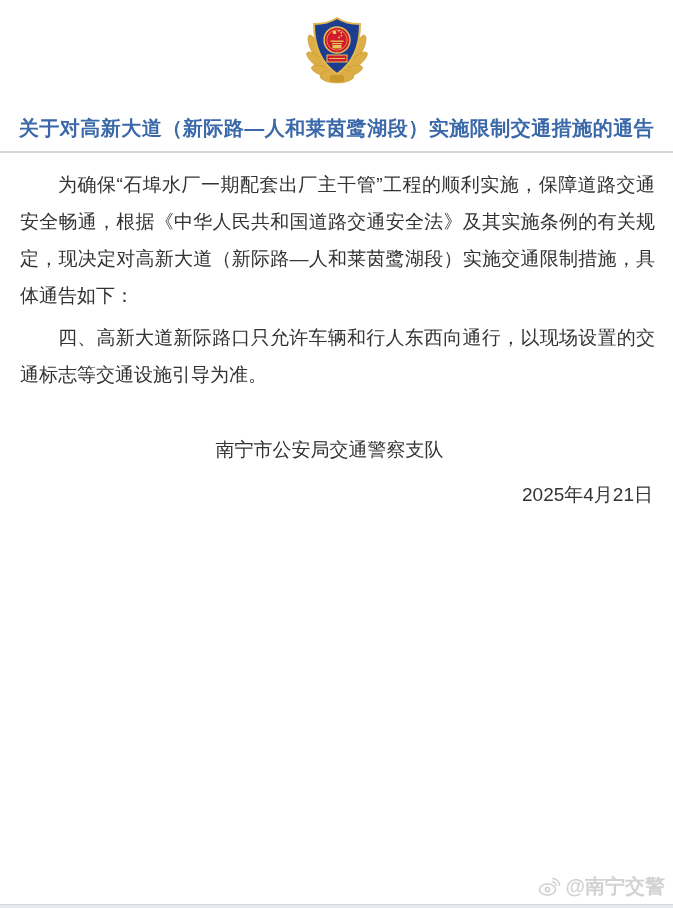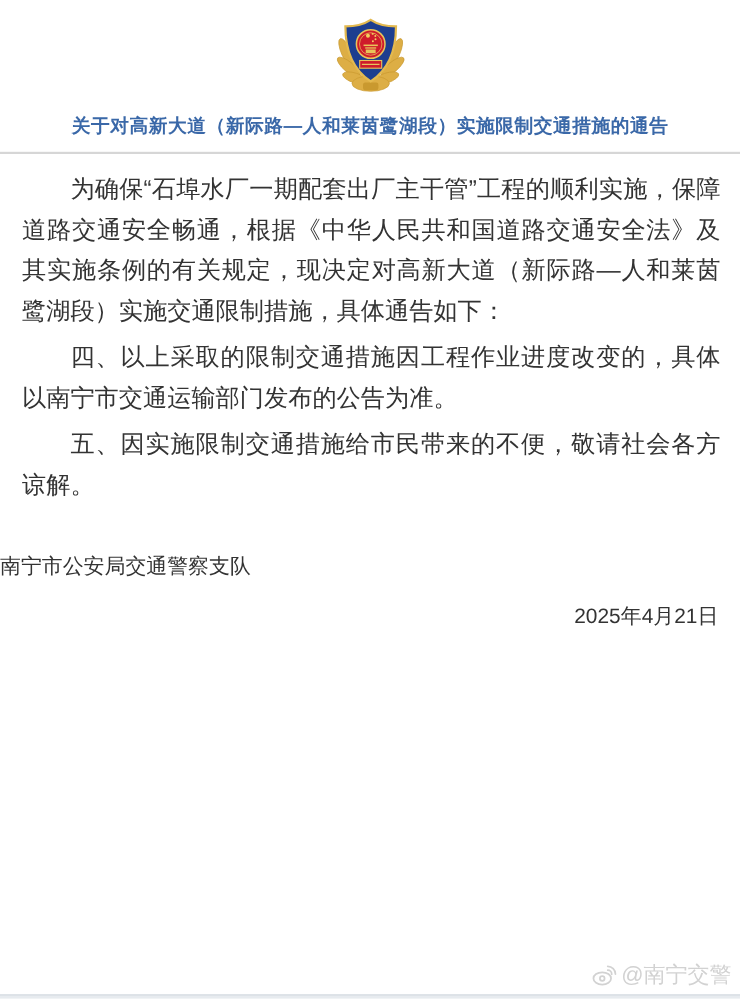--- a/index.html
+++ b/index.html
@@ -14,69 +14,69 @@
     overflow: hidden;
     font-family: "Liberation Sans", "DejaVu Sans", sans-serif;
     color: #333333;
   }
   .badge-wrap {
     padding-top: 14px;
     height: 72px;
     text-align: center;
   }
   .notice-title {
-    margin: 15px 0 0 0;
+    margin: 28px 0 0 0;
     text-align: center;
     white-space: nowrap;
-    font-size: 17px;
+    font-size: 20px;
     line-height: 28px;
     font-weight: bold;
     color: #3a68a8;
     letter-spacing: 0.5px;
   }
   .title-divider {
     border: none;
     border-top: 2px solid #d6d6d6;
     margin: 9px 0 0 0;
   }
   .notice-body {
     margin-top: 13px;
     padding: 0 18px 0 20px;
-    font-size: 22px;
+    font-size: 19px;
     line-height: 37px;
     text-align: justify;
   }
   .notice-body p {
     margin: 0 0 5px 0;
     text-indent: 2em;
   }
   .signature-block {
     margin-top: 38px;
     padding-right: 14px;
-    text-align: left;
+    text-align: center;
     font-size: 19px;
     line-height: 37px;
   }
   .signature-date {
     margin-top: 8px;
     padding-right: 20px;
     text-align: right;
     font-size: 19px;
     line-height: 37px;
   }
   .watermark {
     position: absolute;
     right: 8px;
     bottom: 8px;
     display: flex;
     align-items: center;
     gap: 3px;
     color: #d2d2d2;
     font-size: 20px;
-    font-weight: normal;
+    font-weight: bold;
     text-shadow: 0 0 1px #ffffff;
     user-select: none;
   }
   .bottom-strip {
     position: absolute;
     left: 0;
     right: 0;
     bottom: 0;
     height: 3px;
     background: #e7ebef;
@@ -118,22 +118,21 @@
     <rect x="23" y="41" width="20" height="7" fill="#cf1b2b" stroke="#e8c35a" stroke-width="1"></rect>
     <path d="M25,44.5 h16" stroke="#e8c35a" stroke-width="1.1" fill="none"></path>
   </svg>
 </header>
 
 <h1 class="notice-title">关于对高新大道（新际路—人和莱茵鹭湖段）实施限制交通措施的通告</h1>
 <hr class="title-divider">
 
 <article class="notice-body">
   <p>为确保“石埠水厂一期配套出厂主干管”工程的顺利实施，保障道路交通安全畅通，根据《中华人民共和国道路交通安全法》及其实施条例的有关规定，现决定对高新大道（新际路—人和莱茵鹭湖段）实施交通限制措施，具体通告如下：</p>
-  <p>四、以上采取的限制交通措施因工程作业进度改变的，具体以南宁市交通运输部门发布的公告为准。</p>
-  <p>五、因实施限制交通措施给市民带来的不便，敬请社会各方谅解。</p>
+  <p>四、高新大道新际路口只允许车辆和行人东西向通行，以现场设置的交通标志等交通设施引导为准。</p>
 </article>
 
 <div class="signature-block">南宁市公安局交通警察支队</div>
 <div class="signature-date">2025年4月21日</div>
 
 <div class="watermark">
   <svg width="24" height="21" viewBox="0 0 24 21" aria-hidden="true" fill="none" stroke="#d2d2d2" stroke-width="1.6" stroke-linecap="round">
     <ellipse cx="9.5" cy="13.5" rx="8" ry="5.6"></ellipse>
     <circle cx="9.5" cy="13.5" r="2.1"></circle>
     <path d="M14.5,2.5 a7,7 0 0 1 7,7"></path>

